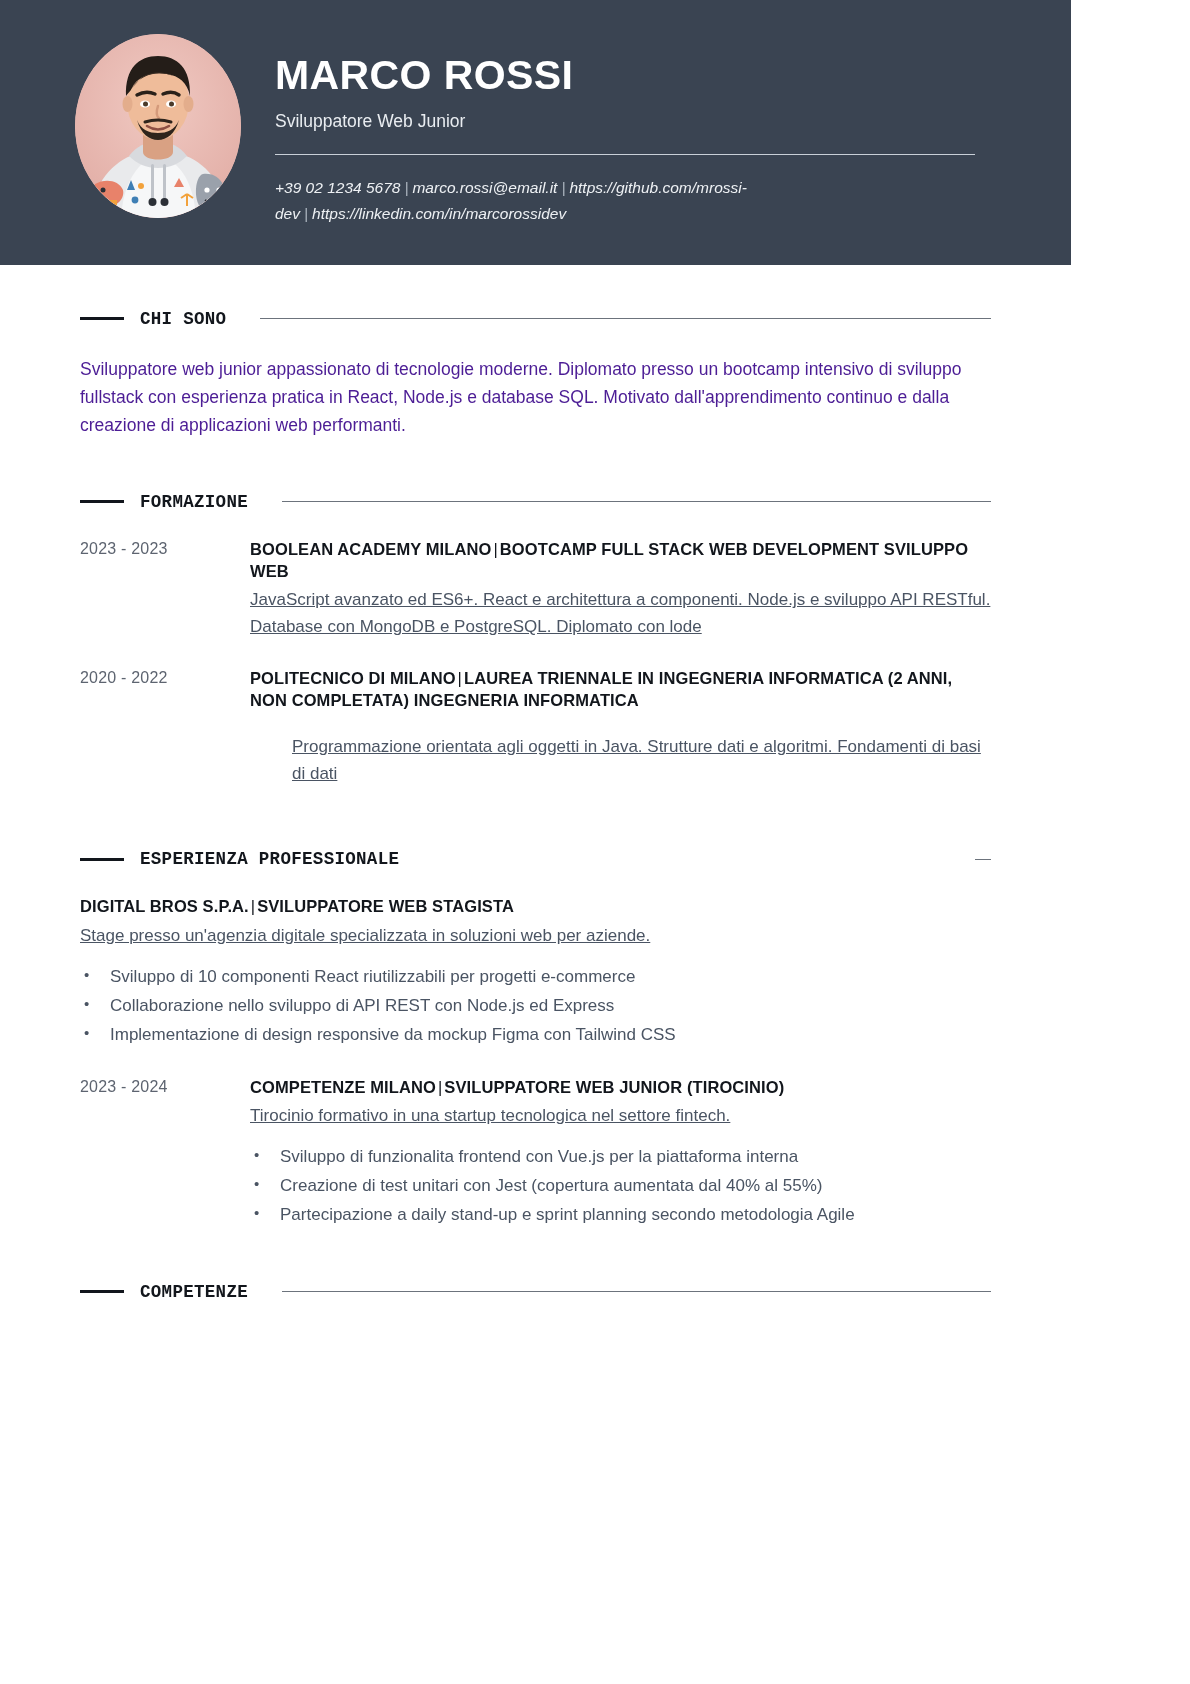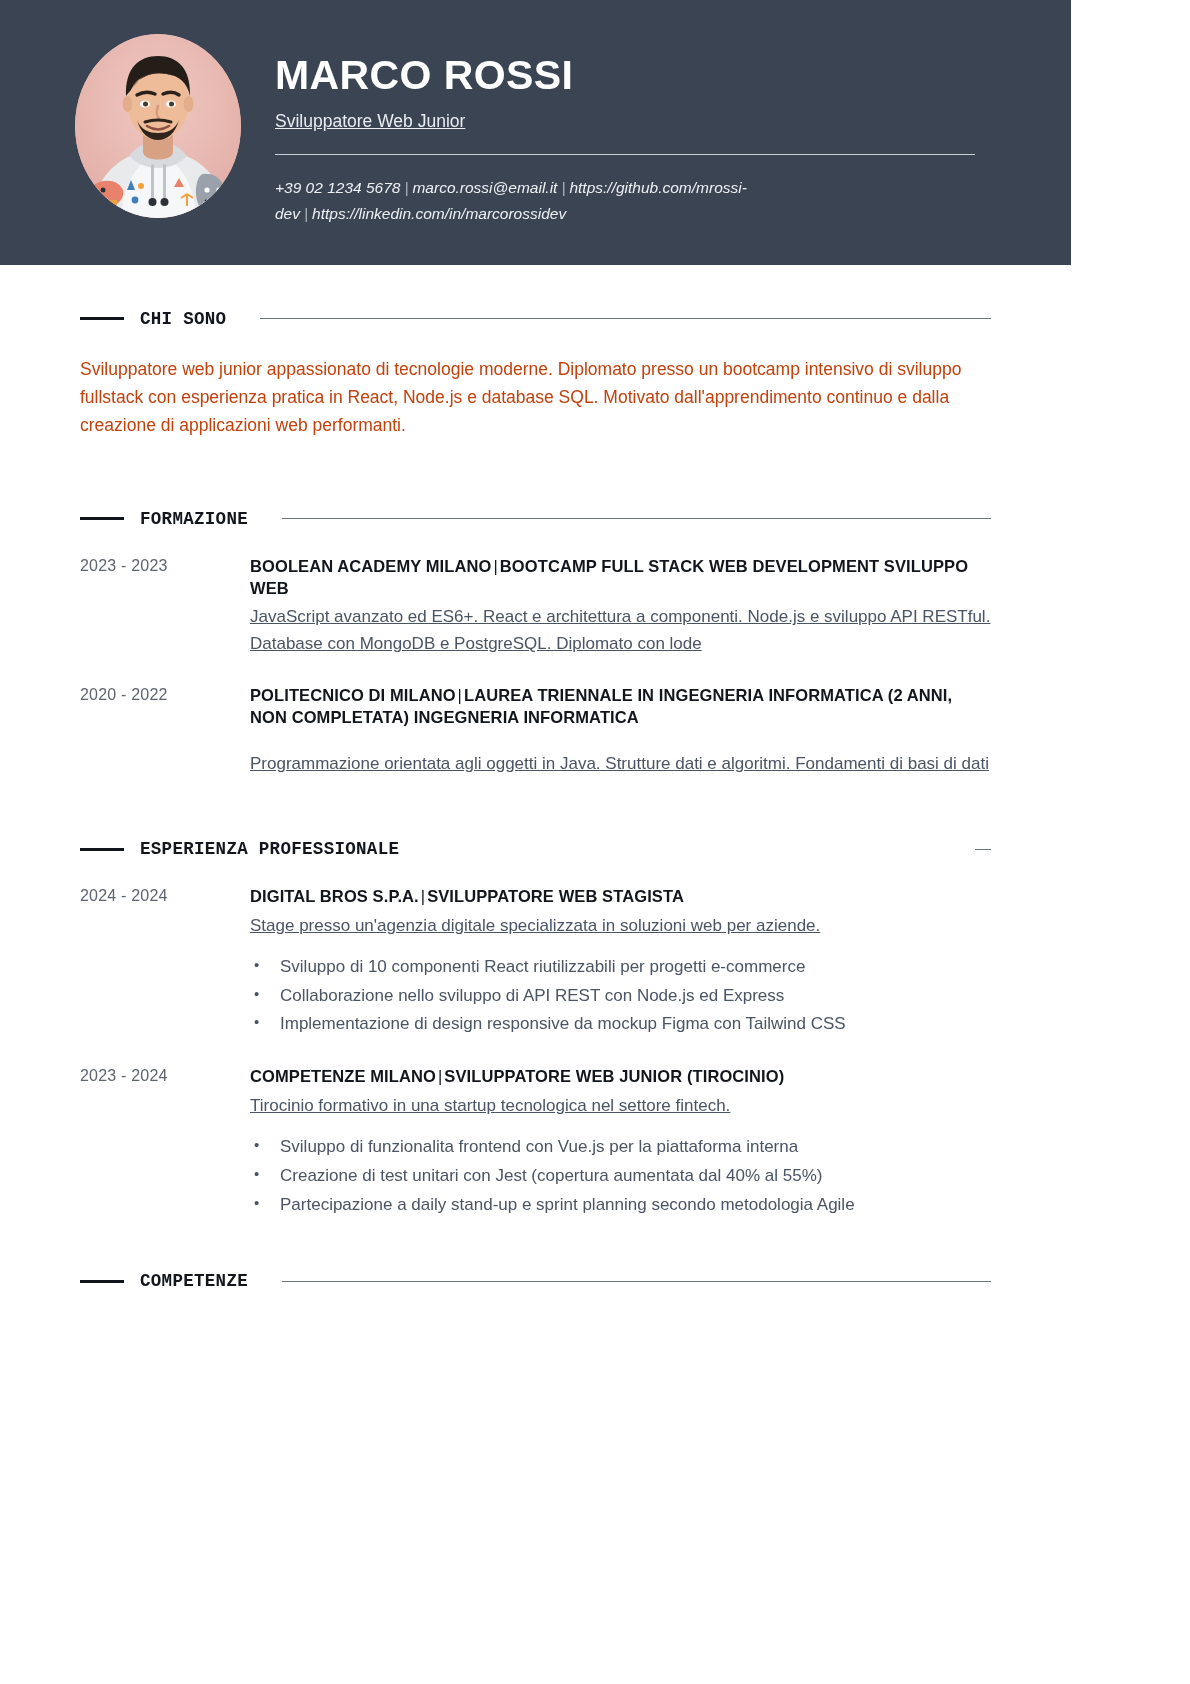--- a/index.html
+++ b/index.html
@@ -59,21 +59,20 @@
     color: #ffffff;
     letter-spacing: 0.4px;
     margin: 0 0 14px 0;
     white-space: nowrap;
   }
   .role {
     font-size: 17.5px;
     color: #e9edf1;
     font-weight: 400;
     margin: 0 0 22px 0;
-    text-decoration: underline;
   }
   .head-rule {
     height: 1px;
     background: #c9d0d8;
     width: 700px;
     margin: 0 0 20px 0;
   }
   .contact {
     font-size: 15.5px;
     line-height: 1.65;
@@ -132,22 +131,22 @@
     right: 0;
     top: 0;
     width: 16px;
     height: 1px;
     background: #6c737c;
   }
 
   .summary {
     font-size: 17.5px;
     line-height: 1.62;
-    color: #c2410c;
-    margin: 26px 0 17px 0;
+    color: #4c1d95;
+    margin: 26px 0 0 0;
     max-width: 940px;
   }
 
   
   .entry {
     display: flex;
     margin-top: 26px;
   }
   .entry .period {
     flex: 0 0 170px;
@@ -169,21 +168,21 @@
     color: #12161c;
     padding: 0 2px;
   }
   .entry-desc {
     font-size: 17px;
     line-height: 1.6;
     color: #4a5463;
     margin-top: 4px;
     text-decoration: underline;
   }
-  .entry-desc.spaced { margin-top: 22px; }
+  .entry-desc.spaced { margin-top: 22px; margin-left: 42px; }
 
   ul.bullets {
     list-style: none;
     margin: 14px 0 0 0;
     padding: 0;
   }
   ul.bullets li {
     position: relative;
     padding-left: 30px;
     font-size: 17px;
@@ -329,21 +328,20 @@
     <div class="sec-spacer-xl"></div>
 
     <div class="section">
       <div class="sec-head">
         <span class="sec-dash"></span>
         <span class="sec-title">ESPERIENZA PROFESSIONALE</span>
         <span class="sec-line stub"></span>
       </div>
 
       <div class="entry">
-        <div class="period">2024 - 2024</div>
         <div class="detail">
           <div class="entry-title"><span>DIGITAL BROS S.P.A.</span><span class="bar">|</span><span>SVILUPPATORE WEB STAGISTA</span></div>
           <div class="entry-desc">Stage presso un'agenzia digitale specializzata in soluzioni web per aziende.</div>
           <ul class="bullets">
             <li>Sviluppo di 10 componenti React riutilizzabili per progetti e-commerce</li>
             <li>Collaborazione nello sviluppo di API REST con Node.js ed Express</li>
             <li>Implementazione di design responsive da mockup Figma con Tailwind CSS</li>
           </ul>
         </div>
       </div>

